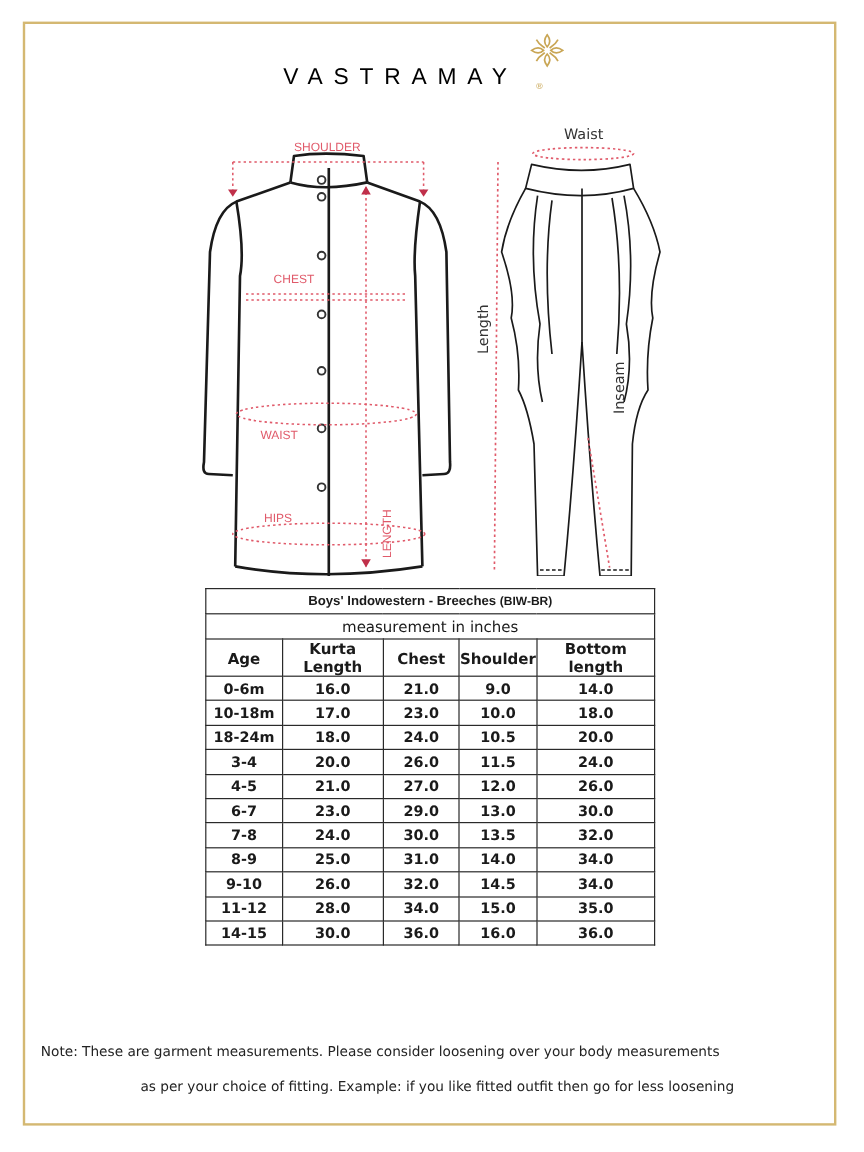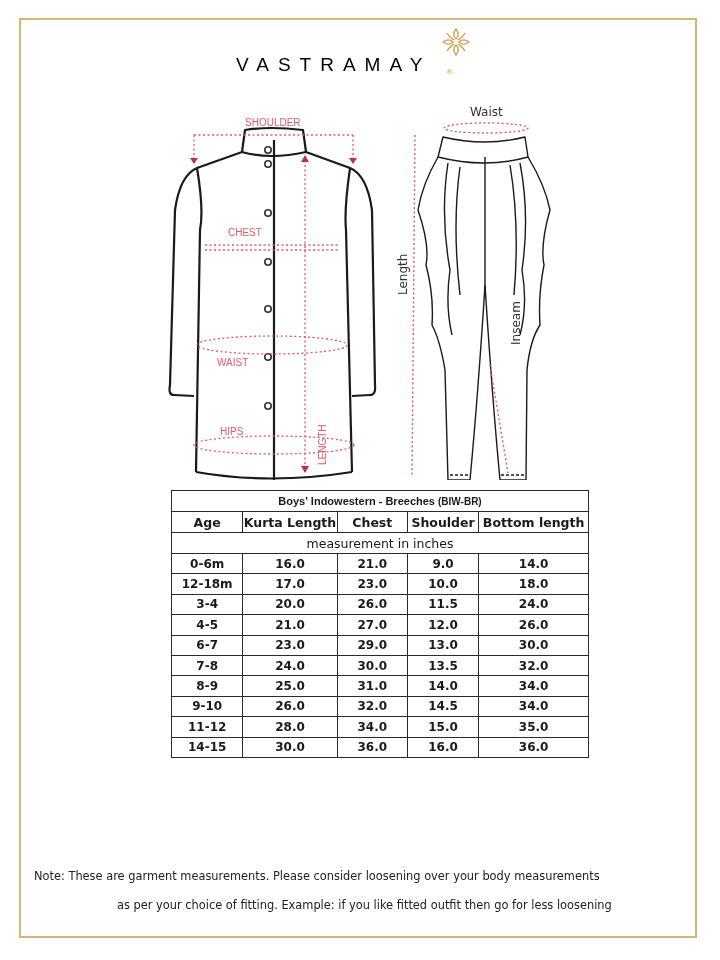--- a/index.html
+++ b/index.html
@@ -6,21 +6,21 @@
   body { width: 720px; height: 960px; position: relative; overflow: hidden; font-family: "DejaVu Sans", sans-serif; }
   .frame { position: absolute; left: 19px; top: 18px; width: 678px; height: 920px; border: 2px solid #d4b872; box-sizing: border-box; }
   .brand { position: absolute; left: 236px; top: 54px; font-family: "Liberation Sans", sans-serif; font-size: 19px; letter-spacing: 9px; color: #000000; font-weight: 400; }
   .brand-reg { position: absolute; left: 446px; top: 68px; font-size: 7px; color: #c9a655; font-family: "DejaVu Sans", sans-serif; }
   .logo-mark { position: absolute; left: 440px; top: 26px; width: 32px; height: 32px; }
   .kurta { position: absolute; left: 160px; top: 100px; width: 220px; height: 380px; }
   .breeches { position: absolute; left: 390px; top: 95px; width: 190px; height: 385px; }
   .lbl-red { font-family: "Liberation Sans", sans-serif; fill: #e05a6a; font-size: 10px; }
   .lbl-dark { font-family: "DejaVu Sans", sans-serif; fill: #333; font-size: 12px; }
 
-  table.size { position: absolute; left: 171px; top: 490px; width: 418px; border-collapse: collapse; font-family: "DejaVu Sans", sans-serif; }
+  table.size { position: absolute; left: 171px; top: 490px; width: 375px; border-collapse: collapse; font-family: "DejaVu Sans", sans-serif; }
   table.size td, table.size th { border: 1.5px solid #2a2a2a; text-align: center; padding: 0; color: #1a1a1a; }
   table.size .title { height: 20px; font-family: "Liberation Sans", sans-serif; font-weight: bold; font-size: 11px; }
   table.size .title small { font-size: 10px; }
   table.size .unit { height: 20px; font-size: 12.5px; font-weight: normal; }
   table.size th.col { height: 20px; font-size: 12.5px; font-weight: bold; }
   table.size td.cell { height: 19.4px; font-size: 12px; font-weight: bold; }
   .c1 { width: 64px; } .c2 { width: 85px; } .c3 { width: 63px; } .c4 { width: 64px; } .c5 { width: 99px; }
   .note { position: absolute; top: 866px; left: 20px; width: 680px; font-family: "DejaVu Sans", sans-serif; font-size: 11.4px; color: #222; line-height: 21px; }
   .note .l1 { position: absolute; left: 14px; white-space: nowrap; }
   .note .l2 { position: absolute; left: 97px; top: 29px; white-space: nowrap; }
@@ -128,44 +128,51 @@
 
 <table class="size">
   <tbody>
       <tr>
     <td colspan="5" class="title">
       <span>Boys' Indowestern - Breeches</span>
       <small>(BIW-BR)</small>
     </td>
   </tr>
   <tr>
+    <td colspan="5" class="unit">measurement in inches</td>
+  </tr>
+  <tr>
     <th class="col c1">Age</th>
     <th class="col c2">Kurta Length</th>
     <th class="col c3">Chest</th>
     <th class="col c4">Shoulder</th>
     <th class="col c5">Bottom length</th>
   </tr>
-  <tr>
-    <td colspan="5" class="unit">measurement in inches</td>
-  </tr>
   </tbody>
     <tbody id="rows">
       <tr>
         <td class="cell">0-6m</td>
         <td class="cell">16.0</td>
         <td class="cell">21.0</td>
         <td class="cell">9.0</td>
         <td class="cell">14.0</td>
       </tr>
       <tr>
-        <td class="cell">12-18m</td>
+        <td class="cell">10-18m</td>
         <td class="cell">17.0</td>
         <td class="cell">23.0</td>
         <td class="cell">10.0</td>
         <td class="cell">18.0</td>
+      </tr>
+      <tr>
+        <td class="cell">18-24m</td>
+        <td class="cell">18.0</td>
+        <td class="cell">24.0</td>
+        <td class="cell">10.5</td>
+        <td class="cell">20.0</td>
       </tr>
       <tr>
         <td class="cell">3-4</td>
         <td class="cell">20.0</td>
         <td class="cell">26.0</td>
         <td class="cell">11.5</td>
         <td class="cell">24.0</td>
       </tr>
       <tr>
         <td class="cell">4-5</td>

